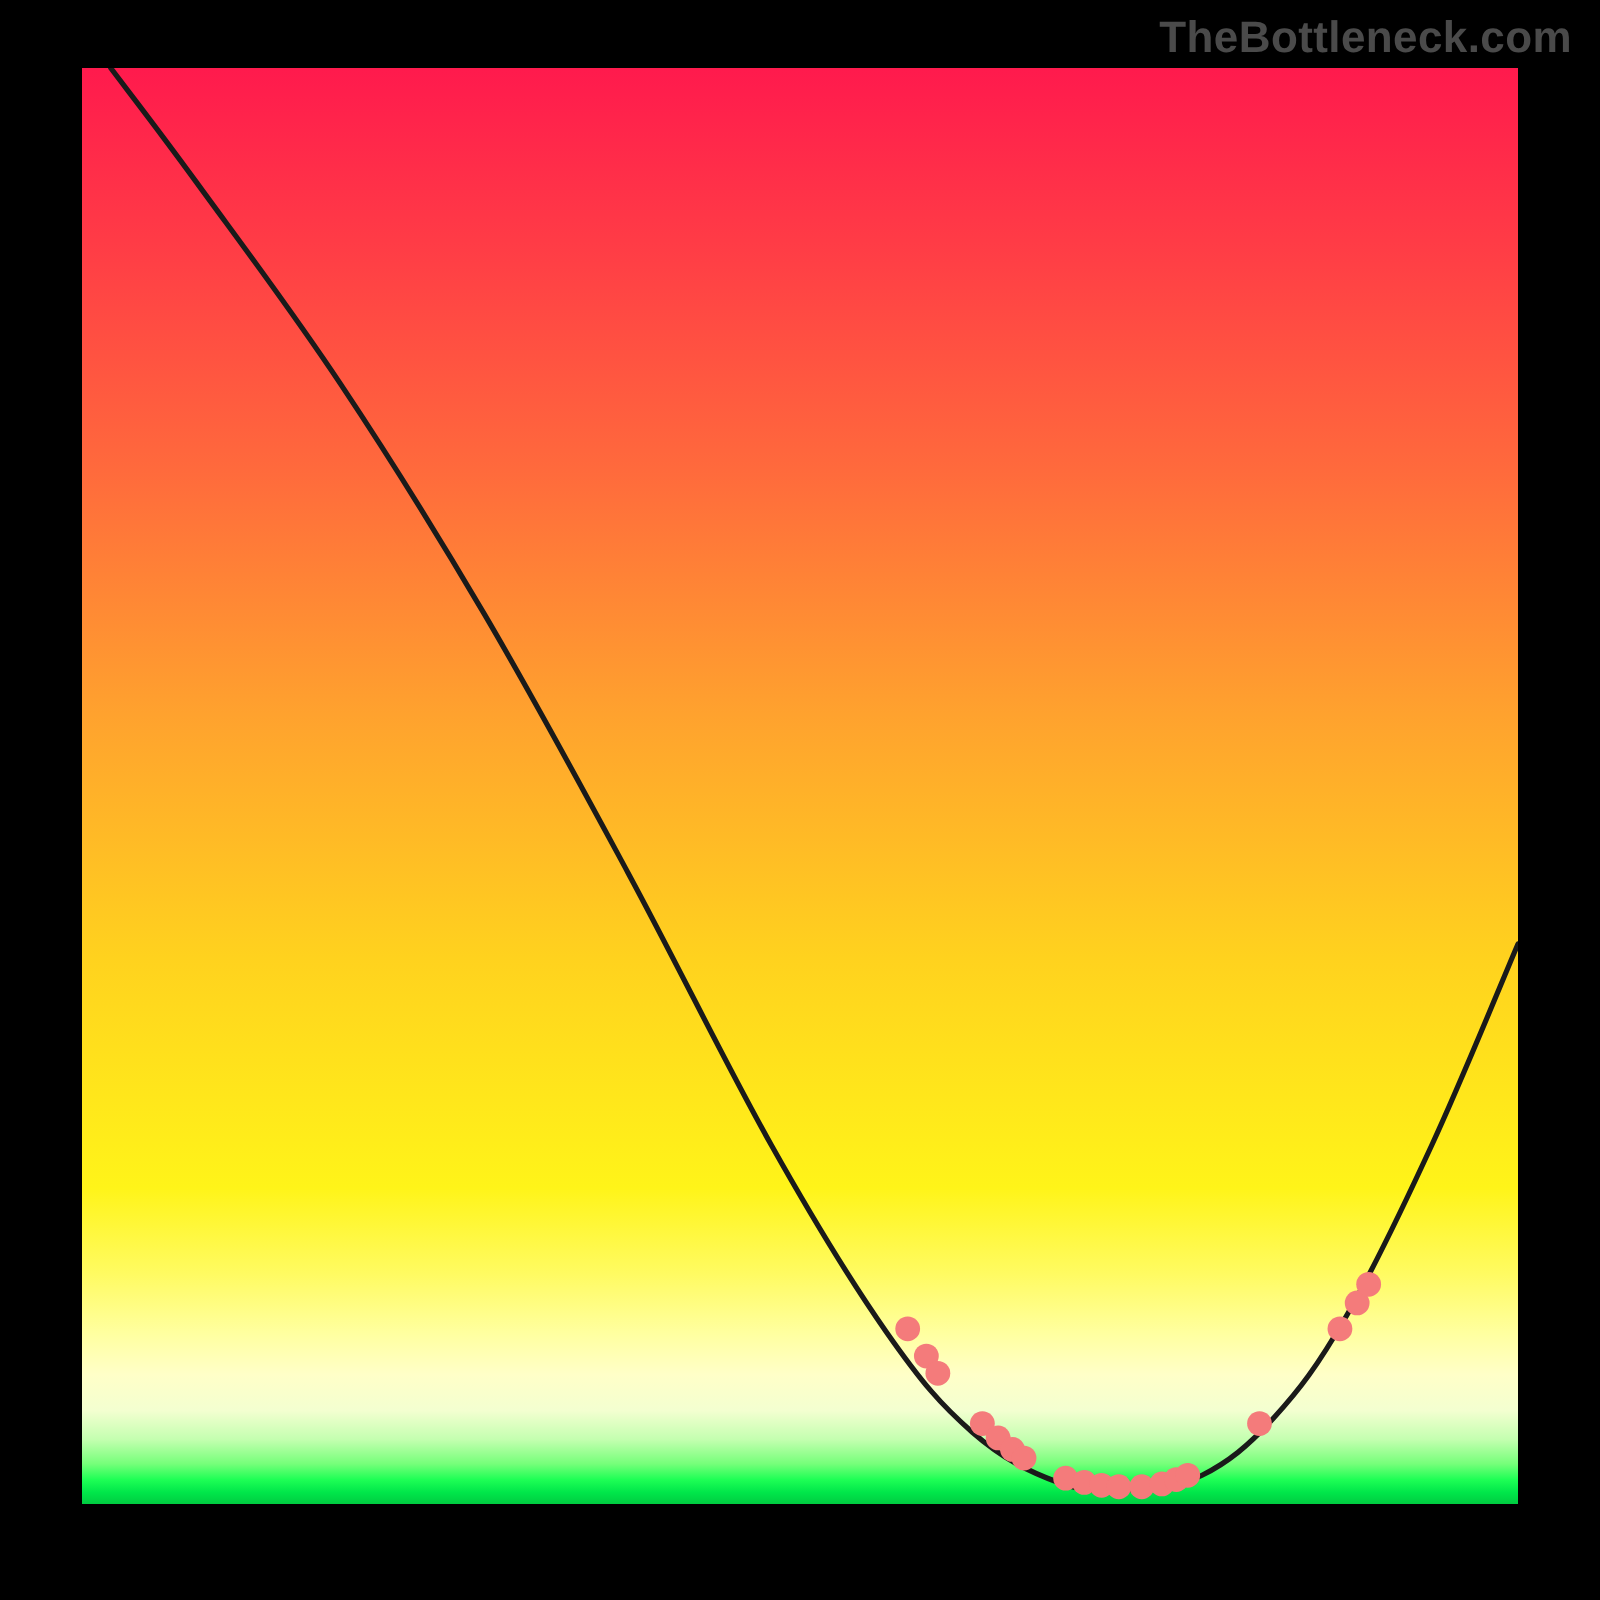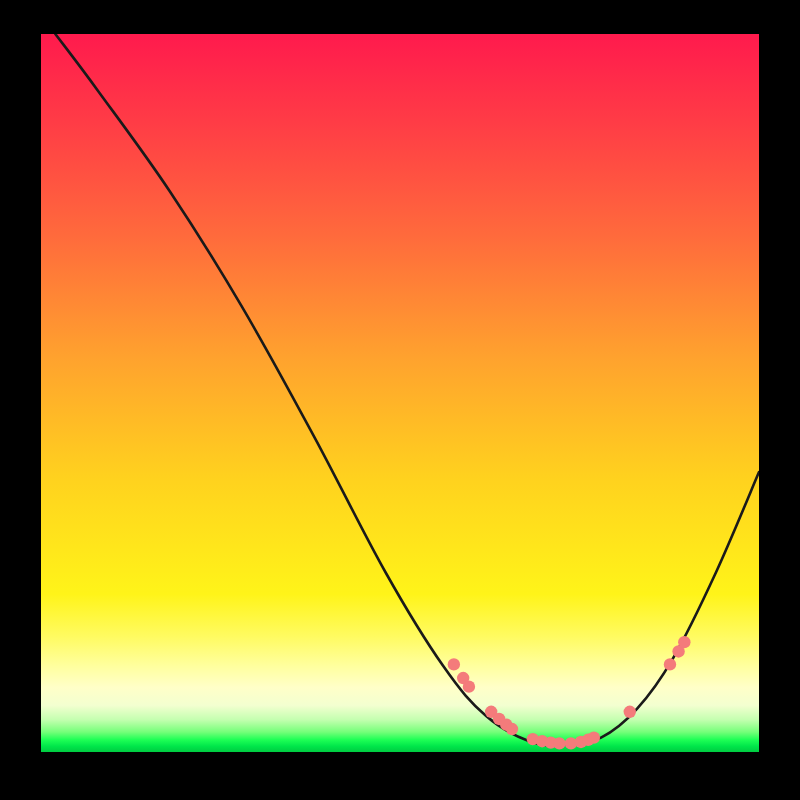--- a/index.html
+++ b/index.html
@@ -68,20 +68,21 @@
     .dots-layer {
       position: absolute;
       inset: 0;
       z-index: 18;
     }
   </style>
 </head>
 <body>
 
 <div class="container">
+  <div class="watermark">TheBottleneck.com</div>
   <div class="plot-frame">
     <div class="gradient"></div>
     <svg class="curve-layer" width="718" height="718" viewBox="0 0 718 718" preserveAspectRatio="none">
       <path id="curve-path" fill="none" stroke-width="2.6" stroke-linecap="round" stroke-linejoin="round" d="M 14.36 0.00 C 22.11 10.34, 36.76 29.01, 57.44 57.44 C 78.12 85.87, 103.39 119.19, 129.24 157.96 C 155.09 196.73, 175.19 228.90, 201.04 272.84 C 226.89 316.78, 246.99 354.26, 272.84 402.08 C 298.69 449.90, 321.38 497.14, 344.64 538.50 C 367.90 579.86, 383.99 605.99, 402.08 631.84 C 420.17 657.69, 429.65 668.53, 445.16 682.10 C 460.67 695.67, 474.02 702.06, 488.24 707.23 C 502.46 712.40, 511.22 711.47, 524.14 710.82 C 537.06 710.17, 547.12 710.10, 560.04 703.64 C 572.96 697.18, 583.02 689.14, 595.94 674.92 C 608.86 660.70, 617.62 649.22, 631.84 624.66 C 646.06 600.10, 659.41 572.10, 674.92 538.50 C 690.43 504.90, 710.25 456.07, 718.00 437.98" stroke="#1a1a1a"></path>
     </svg>
     <svg class="dots-layer" width="718" height="718" viewBox="0 0 718 718" preserveAspectRatio="none">
       <g id="markers-group">
           <circle cx="412.85" cy="630.40" r="6.2" fill="#f47b7b"></circle>
           <circle cx="422.18" cy="644.05" r="6.2" fill="#f47b7b"></circle>
           <circle cx="427.93" cy="652.66" r="6.2" fill="#f47b7b"></circle>

